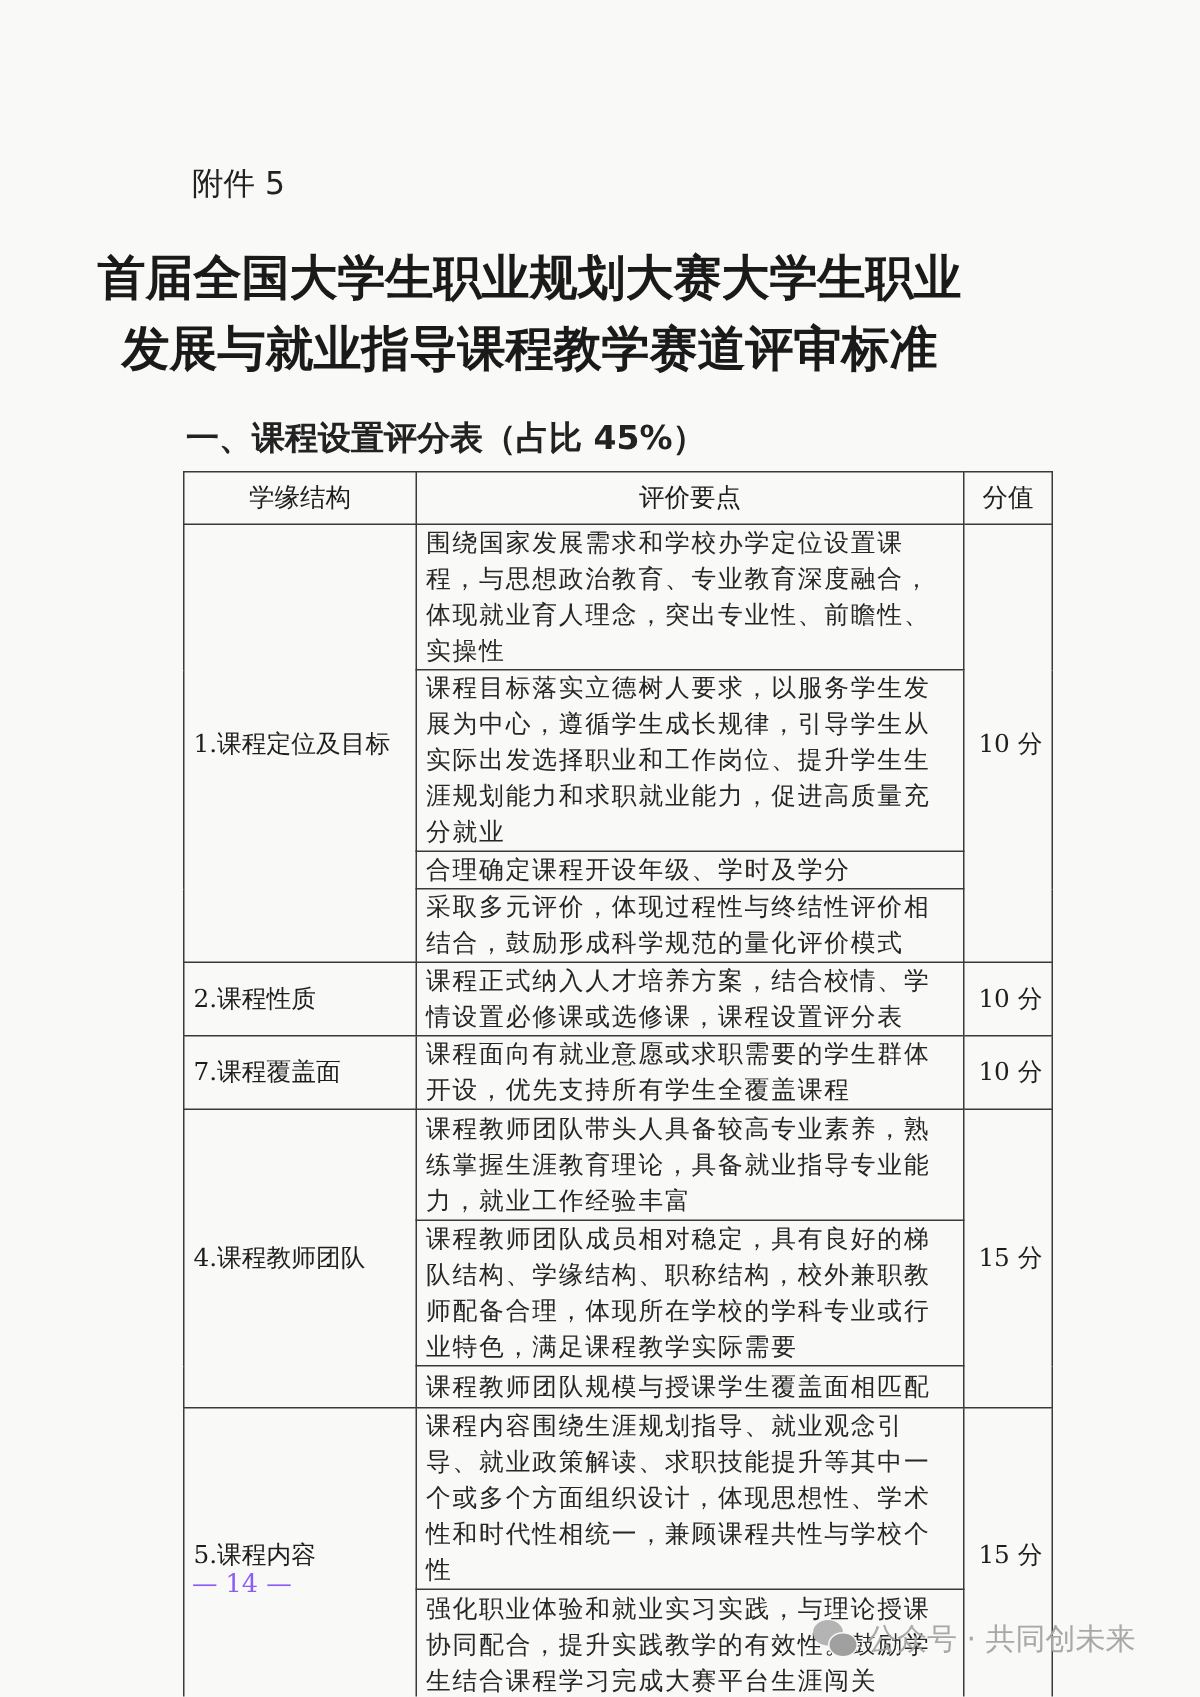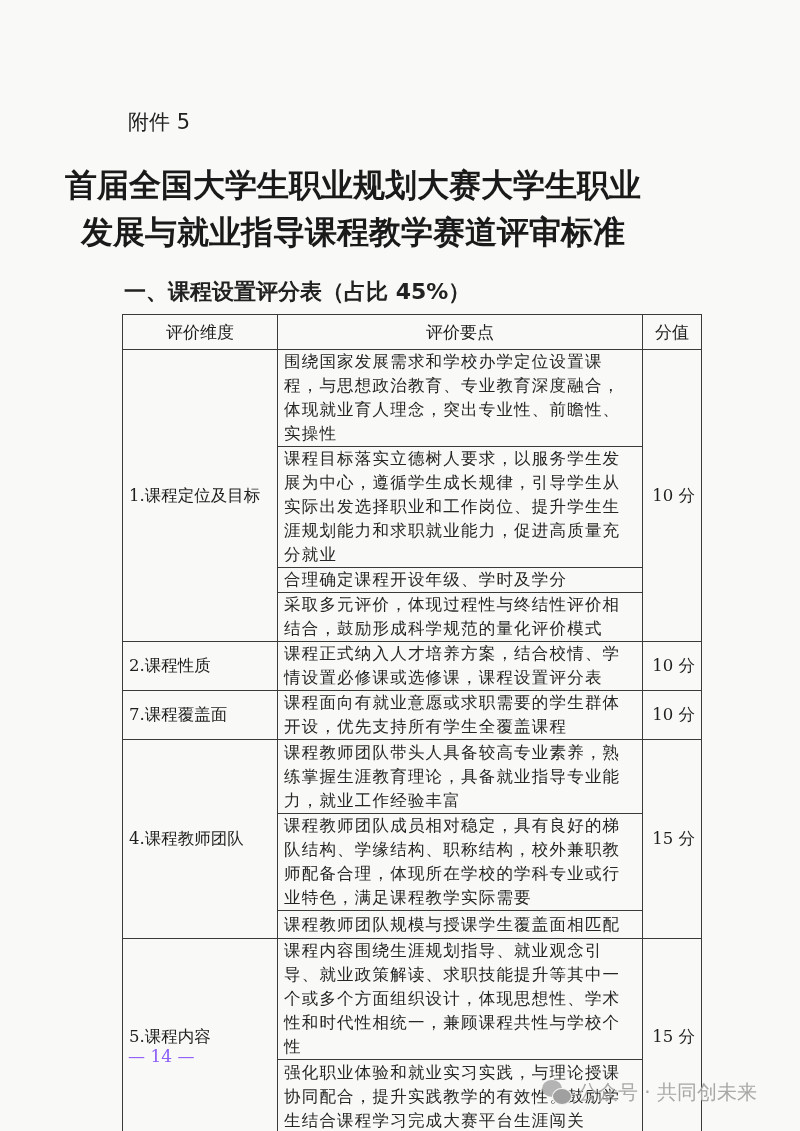--- a/index.html
+++ b/index.html
@@ -58,21 +58,21 @@
 <body>
 
 <div class="attach">附件 5</div>
 <div class="title t1">首届全国大学生职业规划大赛大学生职业</div>
 <div class="title t2">发展与就业指导课程教学赛道评审标准</div>
 <div class="section">一、课程设置评分表（占比 45%）</div>
 
 <table class="grid">
   <thead>
     <tr>
-      <th class="c1">评价维度</th>
+      <th class="c1">学缘结构</th>
       <th>评价要点</th>
       <th class="c3">分值</th>
     </tr>
   </thead>
   <tbody>
 
     <tr style="height:71px">
       <td class="dim" rowspan="4">1.课程定位及目标</td>
       <td class="point">围绕国家发展需求和学校办学定位设置课程，与思想政治教育、专业教育深度融合，体现就业育人理念，突出专业性、前瞻性、实操性</td>
       <td class="c3" rowspan="4">10 分</td>

